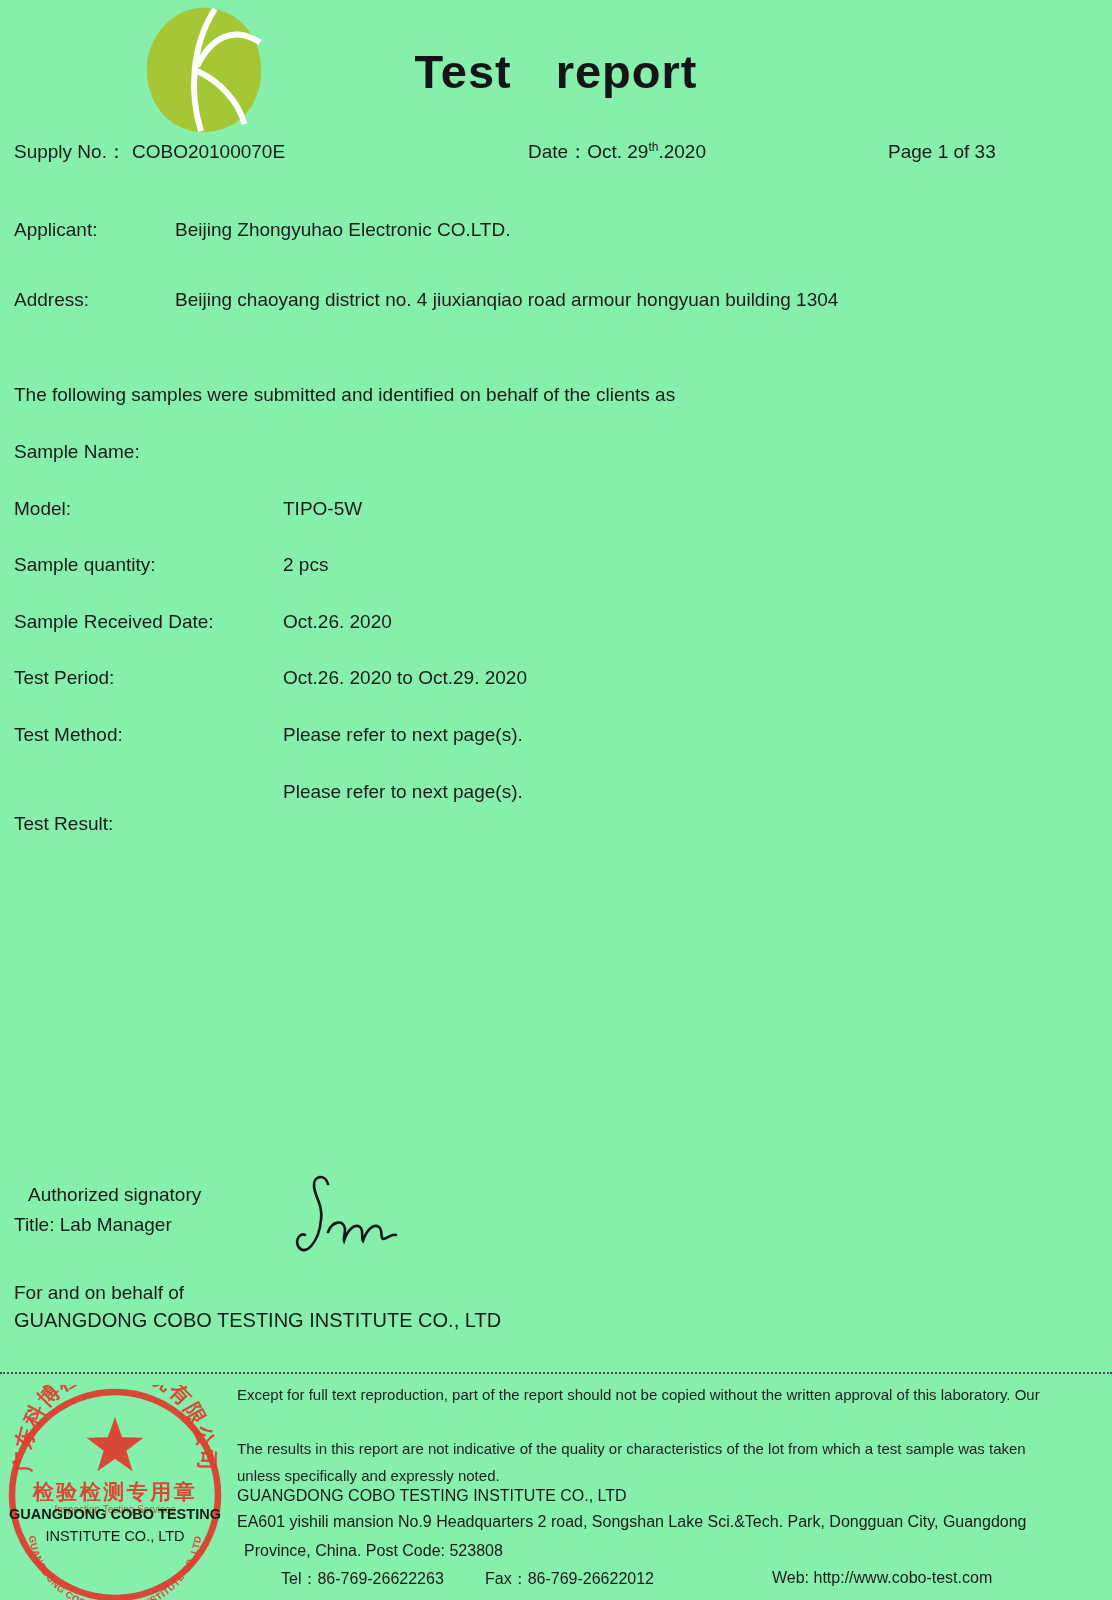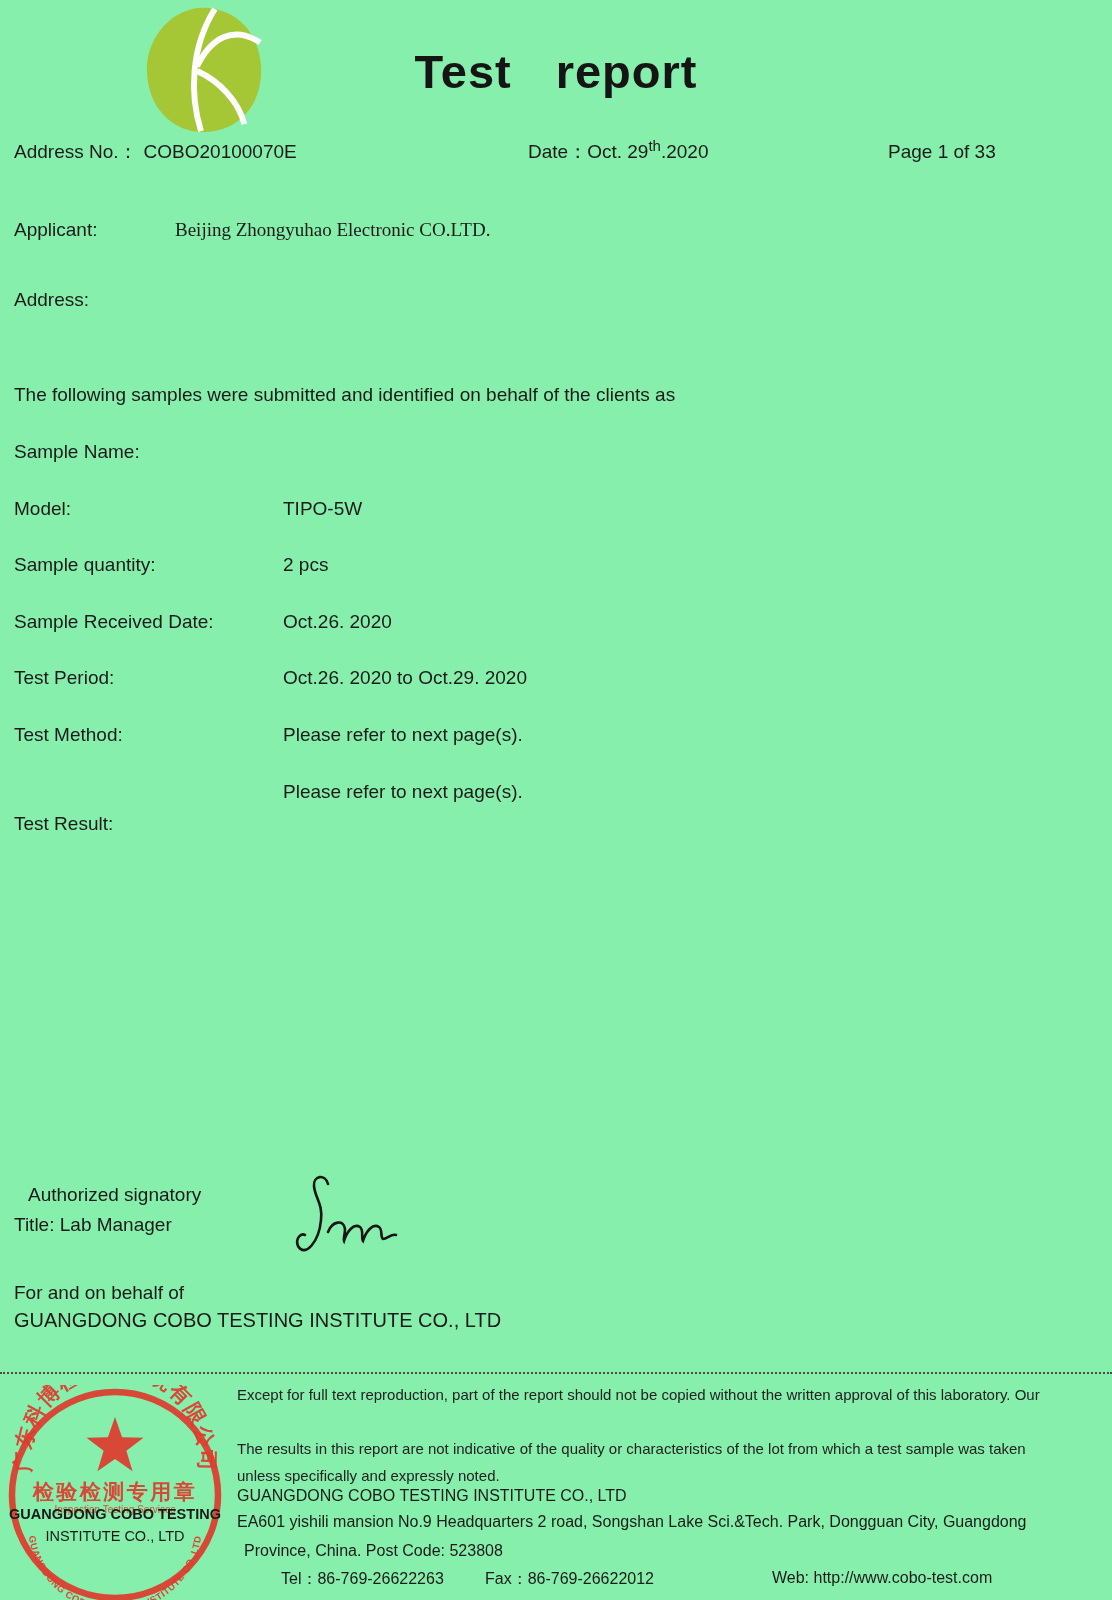--- a/index.html
+++ b/index.html
@@ -3,21 +3,21 @@
 <meta charset="utf-8">
 <style>
   * { margin:0; padding:0; box-sizing:border-box; }
   html,body { background:#ffffff; }
   body { font-family:"Liberation Sans","DejaVu Sans",sans-serif; color:#1b1b1b; }
   .page { position:relative; width:1112px; height:1600px; background:#86efac; overflow:hidden; }
   .abs { position:absolute; }
   .t19 { font-size:19px; line-height:1.25; }
   .title-wrap { left:0; top:44px; width:1112px; text-align:center; font-weight:bold; font-size:47px; letter-spacing:1px; color:#151515; }
   .title-gap { display:inline-block; width:44px; }
-  sup.th { font-size:15px; vertical-align:super; line-height:0; }
+  sup.th { font-size:12px; vertical-align:super; line-height:0; }
   .lbl { color:#1b1b1b; }
   .dotline { left:0; top:1372px; width:1112px; border-top:2px dotted #4a4a4a; height:0; }
   .disc { font-size:15px; line-height:27px; width:872px; left:237px; color:#222; }
   .finfo { font-size:16px; color:#1b1b1b; }
   svg text { font-family:"Liberation Sans","DejaVu Sans",sans-serif; }
 </style>
 </head>
 <body>
 
 <div class="page">
@@ -27,31 +27,32 @@
     <path d="M 76,4 C 52,42 50,90 62,128" fill="none" stroke="#ffffff" stroke-width="6"></path>
     <path d="M 58,62 C 72,34 94,20 122,38" fill="none" stroke="#ffffff" stroke-width="6"></path>
     <path d="M 58,67 C 80,77 100,97 106,121" fill="none" stroke="#ffffff" stroke-width="6"></path>
   </svg>
 
   <div class="abs title-wrap">
     <span>Test</span><span class="title-gap"></span><span>report</span>
   </div>
 
   <div class="abs t19" style="left:14px; top:140px;">
-    <span class="lbl">Address No.：</span><span style="margin-left:6px;">COBO20100070E</span>
+    <span class="lbl">Supply No.：</span><span style="margin-left:6px;">COBO20100070E</span>
   </div>
   <div class="abs t19" style="left:528px; top:140px;">
     <span class="lbl">Date：</span><span>Oct. 29</span><sup class="th">th</sup><span>.2020</span>
   </div>
   <div class="abs t19" style="left:888px; top:140px;">Page 1 of 33</div>
 
   <div class="abs t19" style="left:14px; top:218px;">Applicant:</div>
-  <div class="abs t19" style="left:175px; top:218px;font-family:Liberation Serif, serif;">Beijing Zhongyuhao Electronic CO.LTD.</div>
+  <div class="abs t19" style="left:175px; top:218px;">Beijing Zhongyuhao Electronic CO.LTD.</div>
 
   <div class="abs t19" style="left:14px; top:288px;">Address:</div>
+  <div class="abs t19" style="left:175px; top:288px;">Beijing chaoyang district no. 4 jiuxianqiao road armour hongyuan building 1304</div>
 
   <div class="abs t19" style="left:14px; top:383px;">The following samples were submitted and identified on behalf of the clients as</div>
 
   <div class="abs t19" style="left:14px; top:440px;">Sample Name:</div>
 
   <div class="abs t19" style="left:14px; top:497px;">Model:</div>
   <div class="abs t19" style="left:283px; top:497px;">TIPO-5W</div>
 
   <div class="abs t19" style="left:14px; top:553px;">Sample quantity:</div>
   <div class="abs t19" style="left:283px; top:553px;">2 pcs</div>

